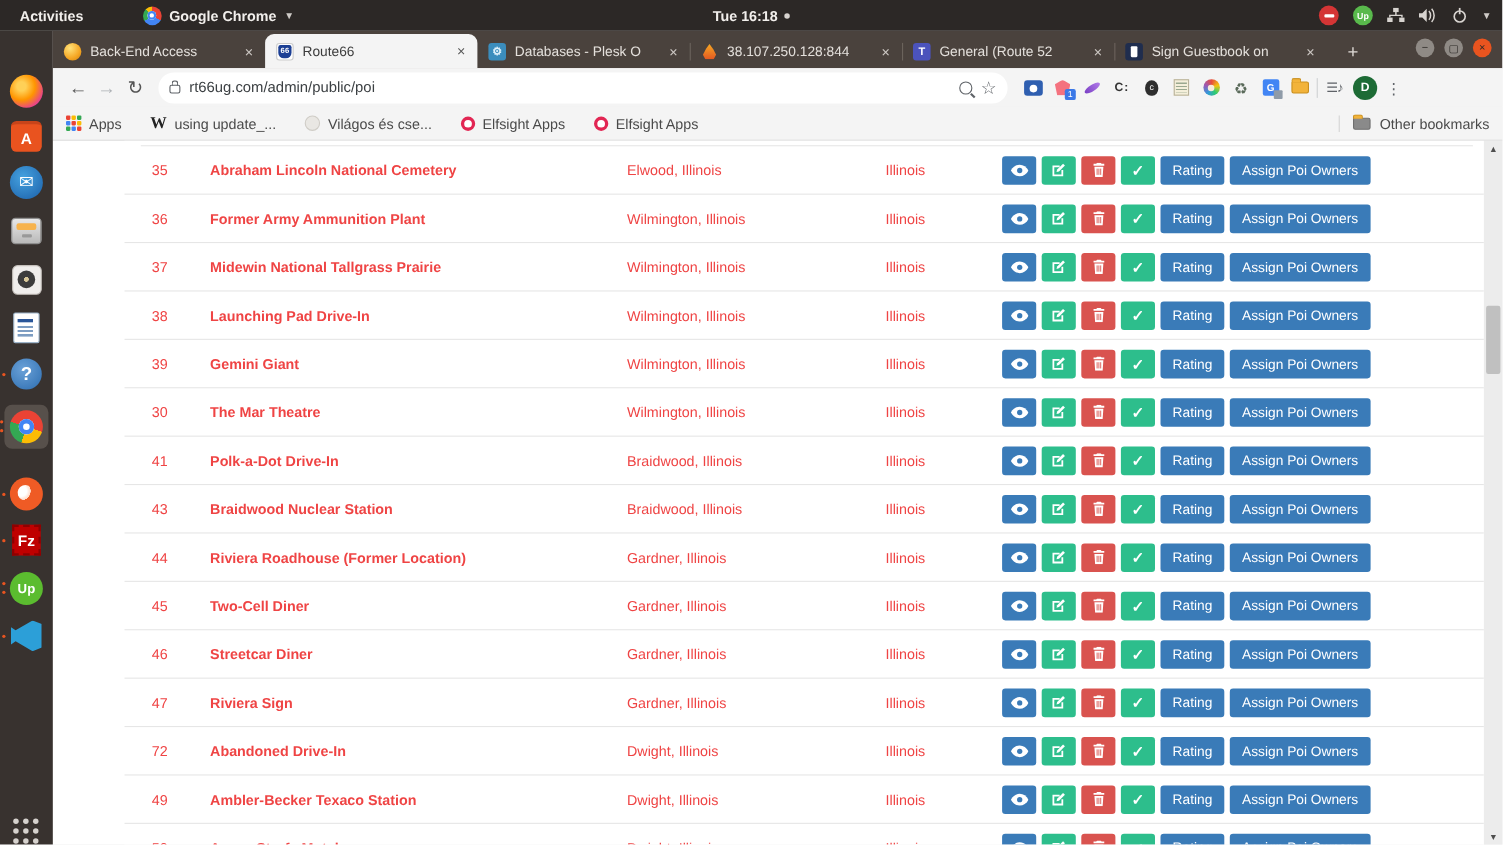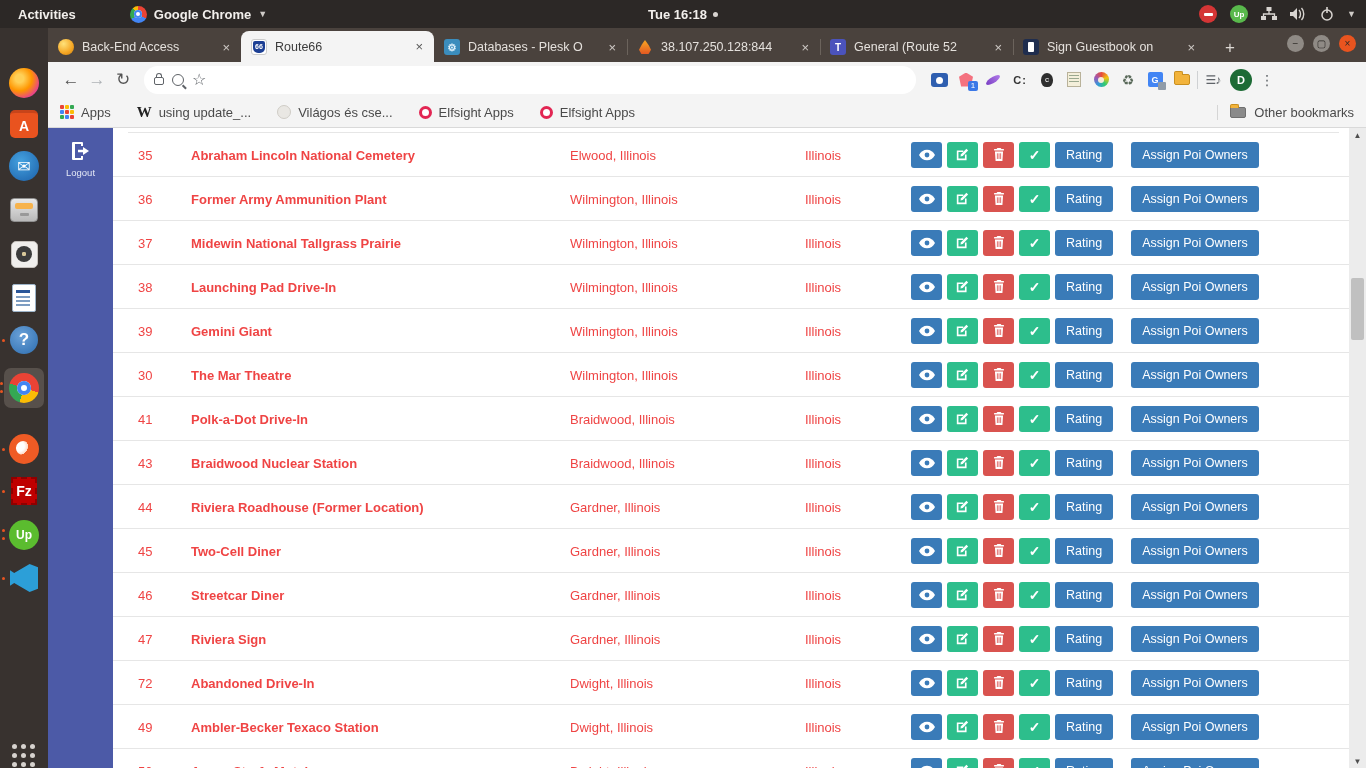--- a/index.html
+++ b/index.html
@@ -131,21 +131,21 @@
   .c-id { left:25px; }
   .c-name { left:78px;font-weight:bold; }
   .c-city { left:457px; }
   .c-state { left:692px; }
   .actions { position:absolute; left:798px; top:50%; transform:translateY(-50%); display:flex; align-items:center; }
   .act { width:31px; height:26px; border:none; border-radius:3px; margin-right:5px; display:flex; align-items:center; justify-content:center; color:#fff; }
   .a-blue { background:#3a7bb8; }
   .a-green { background:#2dbe8c; }
   .a-red { background:#d9534f; }
   .a-check { font-size:14px; font-weight:bold; }
-  .btn-text { height:26px; border:none; border-radius:3px; background:#3a7bb8; color:#fff; font-size:12.5px; font-family:inherit; padding:1px 11px; margin-right:14px; }
+  .btn-text { height:26px; border:none; border-radius:3px; background:#3a7bb8; color:#fff; font-size:12.5px; font-family:inherit; padding:1px 11px; margin-right:1px; }
   .btn-assign { margin-left:4px; }
 
   .scrollbar { position:absolute; right:0; top:0; width:17px; height:640px; background:#ececec; }
   .sb-arrow { position:absolute; left:0; width:17px; height:14px; display:flex; align-items:center; justify-content:center; font-size:8px; color:#4e4e4e; }
   .sb-thumb { position:absolute; left:2px; top:150px; width:13px; height:62px; background:#c0c0c0; border-radius:2px; }
 </style>
 </head>
 <body>
 
 <div class="screen">
@@ -286,20 +286,21 @@
         <span class="wbtn close">×</span>
       </div>
     </div>
 
     <div class="toolbar">
       <span class="navbtn">←</span>
       <span class="navbtn disabled">→</span>
       <span class="navbtn">↻</span>
       <div class="omnibox">
         <span class="lock"></span>
+        <span class="url">rt66ug.com/admin/public/poi</span>
         <span class="zoom-ic"></span>
         <span class="star">☆</span>
       </div>
       <div class="ext-row">
         <span class="ext">
             <span class="ex-shot"></span>
           </span>
         <span class="ext">
             <span class="ex-pink"></span>
             <span class="badge1">1</span>
@@ -364,27 +365,20 @@
         <span class="bm-elf"></span>
         <span>Elfsight Apps</span>
       </span>
       <span class="bm bm-other">
         <span class="ex-folder" style="background:#8a8a8a; border-color:#6f6f6f"></span>
         <span>Other bookmarks</span>
       </span>
     </div>
 
     <div class="content">
-      <div class="admin-sidebar">
-        <svg width="24" height="24" viewBox="0 0 24 24">
-          <path fill="#fff" d="M4 3h9a1 1 0 0 1 1 1v3h-2V5H6v14h6v-2h2v3a1 1 0 0 1-1 1H4a1 1 0 0 1-1-1V4a1 1 0 0 1 1-1z"></path>
-          <path fill="#fff" d="M14 8l6 4-6 4v-2.8H9v-2.4h5z"></path>
-        </svg>
-        <span class="logout-label">Logout</span>
-      </div>
 
       <div class="main">
         <div class="rows">
   <div class="prow">
     <div class="cell c-id">35</div>
     <div class="cell c-name">Abraham Lincoln National Cemetery</div>
     <div class="cell c-city">Elwood, Illinois</div>
     <div class="cell c-state">Illinois</div>
     <div class="actions">
       <button class="act a-blue">

